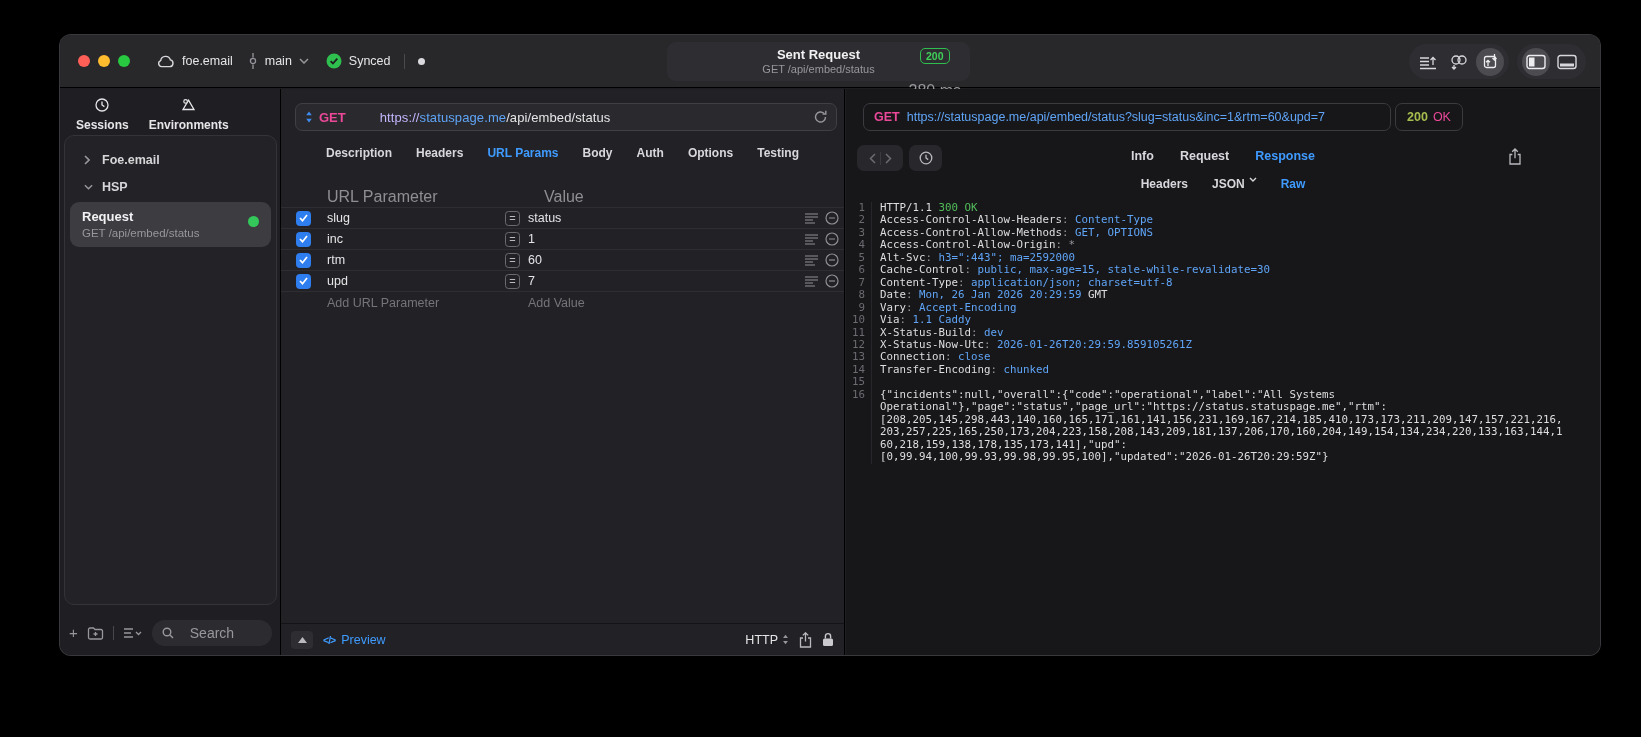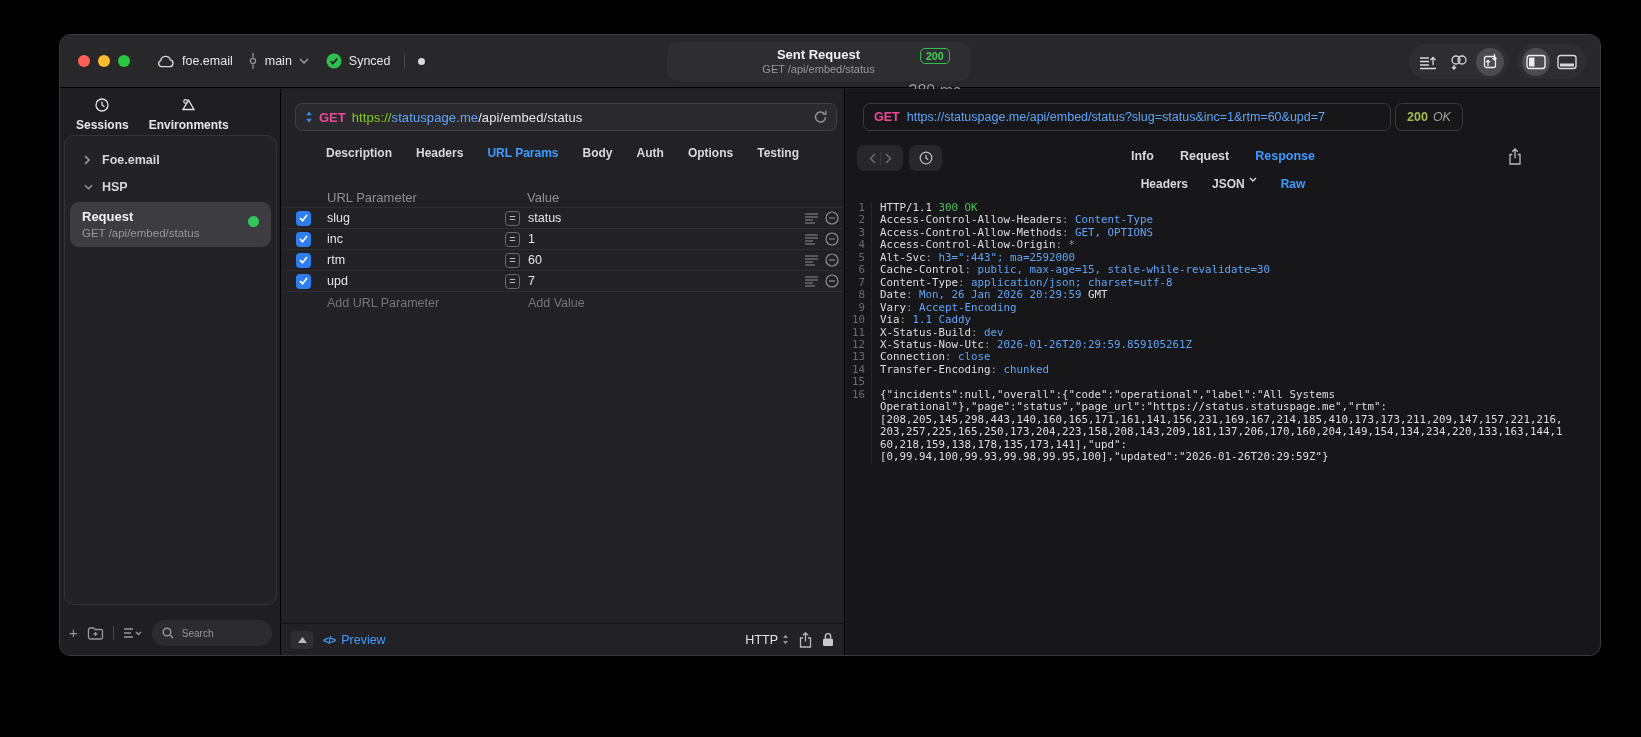--- a/index.html
+++ b/index.html
@@ -34,32 +34,32 @@
   .sb-plusminus { display:flex; gap:14px; padding:9px 0 0 14px; color:#97979c; font-size:15px; line-height:10px; }
   .sb-panel { position:absolute; left:4px; right:3px; top:46px; bottom:50px; background:#232327; border:1px solid #343438; border-radius:10px; overflow:hidden; padding-top:10px; }
   .tree-item { display:flex; align-items:center; gap:9px; height:27px; padding-left:19px; color:#d6d6d9; font-size:12.5px; font-weight:700; }
   .tree-chev { color:#97979c; width:9px; display:flex; }
   .req-item { margin:2px 5px 0 5px; background:#3c3c41; border-radius:9px; padding:7px 12px 8px 12px; position:relative; }
   .req-title { font-size:13px; font-weight:700; color:#f2f2f4; }
   .req-sub { font-size:11.5px; color:#97979c; margin-top:3px; }
   .req-dot { position:absolute; right:12px; top:14px; width:11px; height:11px; border-radius:50%; background:#34c759; }
   .sb-bottom { position:absolute; left:9px; right:8px; bottom:9px; display:flex; align-items:center; gap:9px; }
   .sb-bottom .sep { width:1px; height:14px; background:#48484c; }
-  .search-pill { flex:1; height:26px; background:#2c2c30; border-radius:14px; display:flex; align-items:center; gap:8px; padding:0 10px; color:#97979c; font-size:10px; }
+  .search-pill { flex:1; height:26px; background:#2c2c30; border-radius:14px; display:flex; align-items:center; gap:16px; padding:0 10px; color:#97979c; font-size:14px; }
 
   
   .request-pane { position:absolute; left:221px; top:54px; bottom:0; width:564px; background:#222226; border-right:1px solid #000; }
   .url-bar { position:absolute; left:14px; top:14px; width:542px; height:28px; background:#2a2a2e; border:1px solid #3f3f44; border-radius:7px; display:flex; align-items:center; padding:0 9px; gap:6px; font-size:13px; }
   .m-get { color:#ec4899; font-weight:700; }
-  .u-scheme { color:#84cc16; } .u-host { color:#5fa4f6; } .u-path { color:#e6e6e8; }
+  .u-scheme { color:#c4b5fd;margin-left:28px; } .u-host { color:#5fa4f6; } .u-path { color:#e6e6e8; }
   .url-spacer { flex:1; }
   .req-tabs { position:absolute; left:0; right:0; top:57px; display:flex; justify-content:center; gap:24px; font-size:12px; font-weight:700; color:#d8d8dc; }
   .req-tabs .tab.active { color:#3f9bff; }
   .param-table { position:absolute; left:0; right:0; top:98px; font-size:12.5px; }
-  .pt-head { display:flex; height:21px; align-items:center; color:#8e8e93; font-size:13px; border-bottom:1px solid #2e2e32; }
+  .pt-head { display:flex; height:21px; align-items:center; color:#8e8e93; font-size:16px; border-bottom:1px solid #2e2e32;gap:17px; }
   .pt-head .h-name { margin-left:46px; width:178px; } .pt-head .h-value { margin-left:22px; }
   .param-row { display:flex; align-items:center; height:21px; border-bottom:1px solid #2e2e32; padding-left:15px; }
   .cb { width:15px; height:15px; border-radius:4px; background:#2e7ef0; display:flex; align-items:center; justify-content:center; margin-right:16px; }
   .p-name { width:178px; color:#e5e5e7; }
   .eq { width:15px; height:15px; border:1px solid #6a6a70; border-radius:3.5px; color:#b9b9be; font-size:11px; display:flex; align-items:center; justify-content:center; margin-right:8px; }
   .p-val { flex:1; color:#e5e5e7; }
   .row-icons { display:flex; align-items:center; gap:7px; padding-right:5px; }
   .add-row { display:flex; align-items:center; height:21px; padding-left:46px; color:#757579; }
   .add-row .a-name { width:201px; } 
   .req-footer { position:absolute; left:0; right:0; bottom:0; height:32px; border-top:1px solid #141416; display:flex; align-items:center; padding:0 10px; gap:10px; }
@@ -67,21 +67,21 @@
   .preview { display:flex; align-items:center; gap:6px; color:#3f9bff; font-size:12.5px; font-weight:500; }
   .code-sym { font-size:10.5px; font-weight:700; letter-spacing:-1px; }
   .rf-spacer { flex:1; }
   .http-sel { display:flex; align-items:center; gap:4px; color:#e5e5e7; font-size:12.5px; }
 
   
   .response-pane { position:absolute; left:786px; top:54px; bottom:0; right:0; background:#17171a; }
   .resp-url-box { position:absolute; left:17px; top:14px; width:528px; height:28px; border:1px solid #3a3a3f; border-radius:7px; display:flex; align-items:center; gap:7px; padding:0 10px; font-size:12.5px; white-space:nowrap; overflow:hidden; }
   .resp-url { color:#5fa4f6; }
   .resp-status-box { position:absolute; left:549px; top:14px; width:68px; height:28px; border:1px solid #3a3a3f; border-radius:7px; display:flex; align-items:center; justify-content:center; gap:5px; font-size:12.5px; }
-  .st-code { color:#a6bd4e; font-weight:700; } .st-ok { color:#a3a3a3;font-style:italic; }
+  .st-code { color:#a6bd4e; font-weight:700; } .st-ok { color:#ec4899; }
   .resp-nav { position:absolute; left:0; right:0; top:56px; height:26px; }
   .nav-chevrons { position:absolute; left:11px; top:0; width:46px; height:26px; background:#28282c; border-radius:7px; display:flex; align-items:center; justify-content:center; gap:4px; color:#6b6b70; font-size:13px; }
   .nav-chevrons .sep { width:1px; height:13px; background:#3c3c40; }
   .nav-clock { position:absolute; left:63px; top:0; width:33px; height:26px; background:#28282c; border-radius:7px; display:flex; align-items:center; justify-content:center; }
   .resp-tabs { position:absolute; left:0; right:0; top:4px; display:flex; justify-content:center; gap:26px; font-size:12.5px; font-weight:700; color:#d8d8dc; }
   .resp-tabs .tab.active { color:#3f9bff; }
   .share-btn { position:absolute; right:78px; top:3px; }
   .resp-subtabs { position:absolute; left:0; right:0; top:88px; display:flex; justify-content:center; gap:24px; font-size:12px; font-weight:700; color:#d8d8dc; align-items:center; }
   .resp-subtabs .tab.active { color:#3f9bff; }
   .json-sel { display:flex; gap:4px; }

